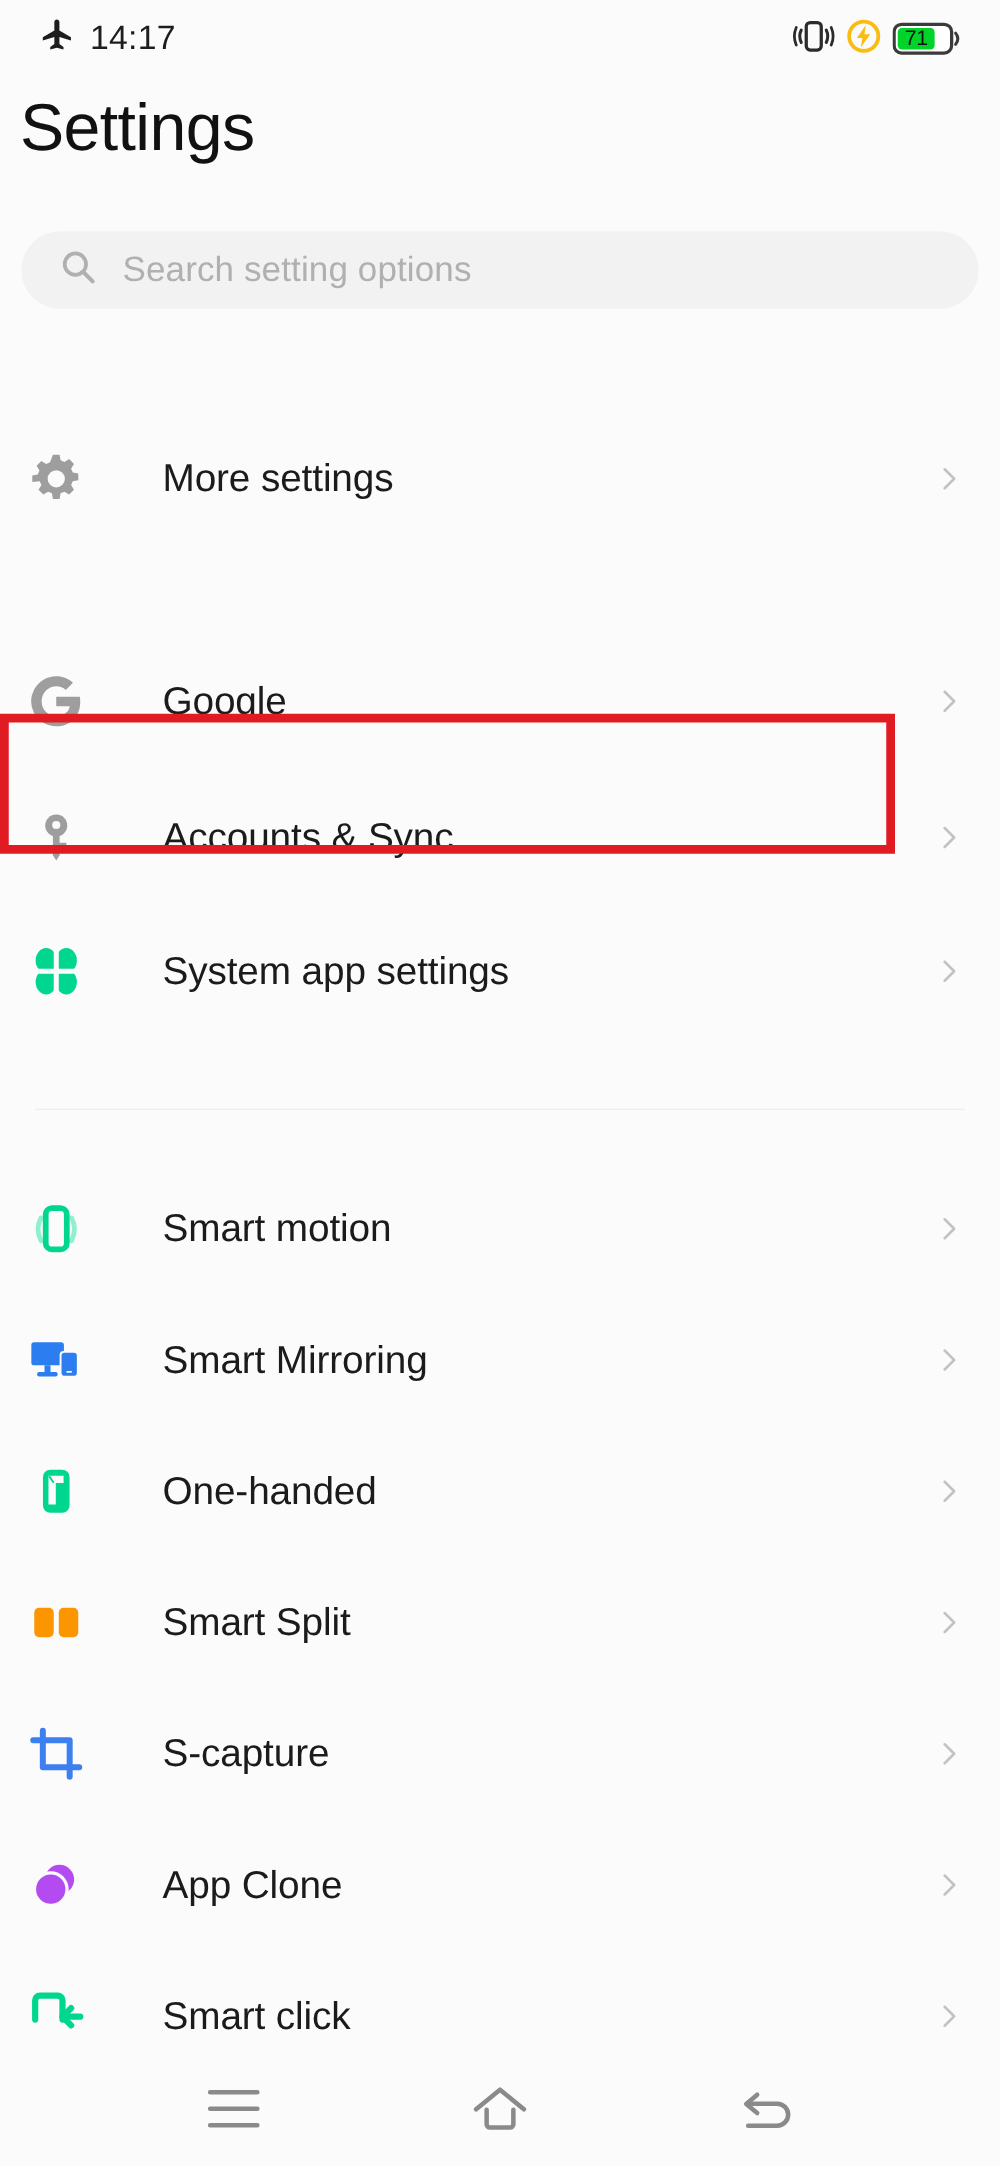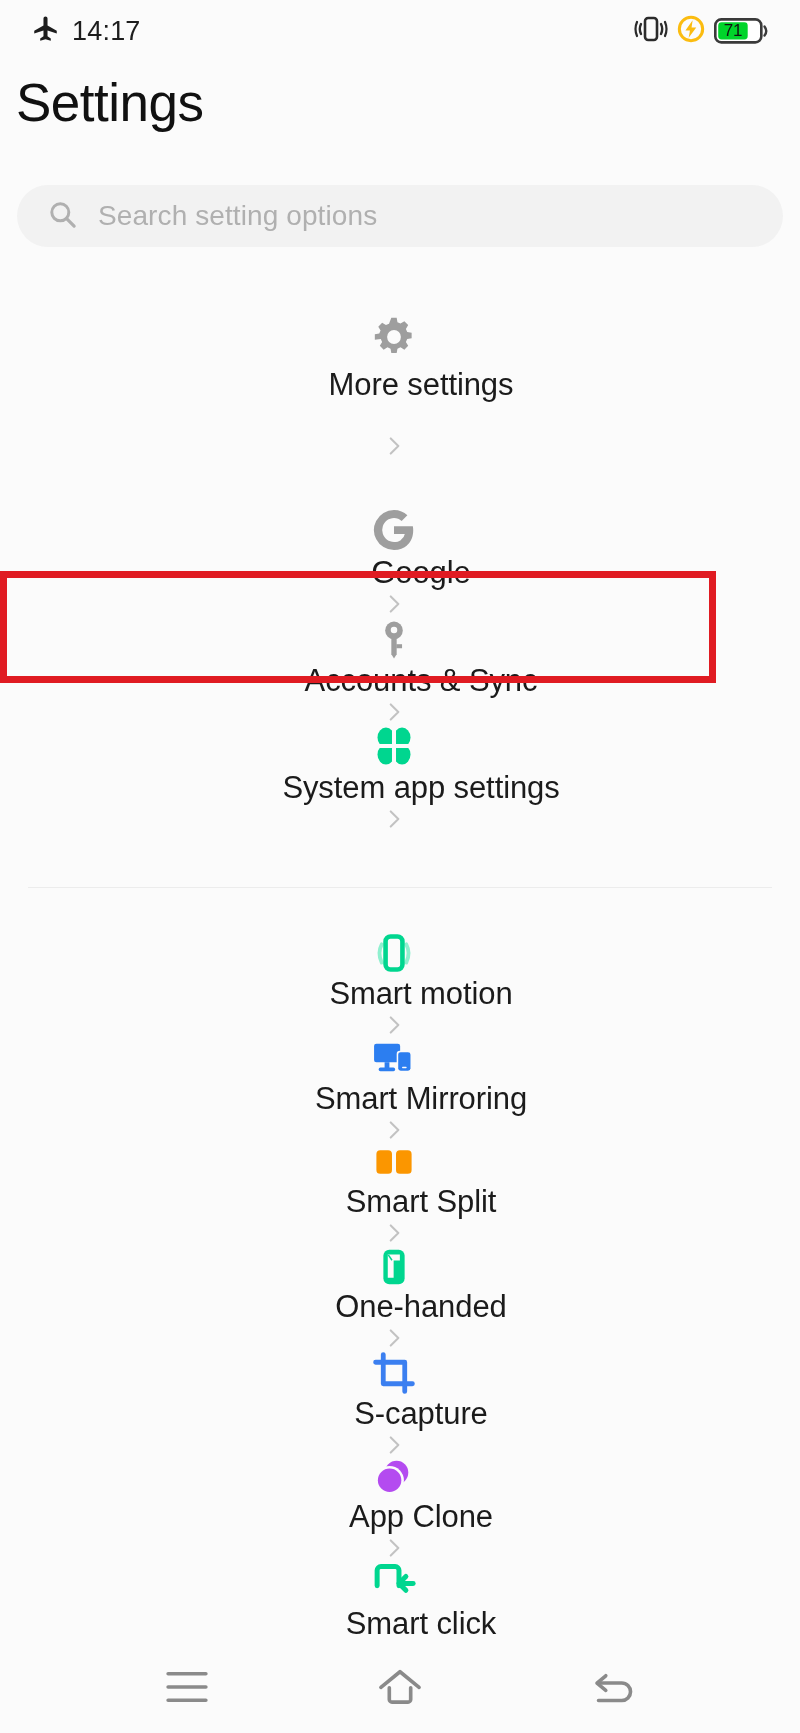--- a/index.html
+++ b/index.html
@@ -43,21 +43,21 @@
   .search-placeholder {
     font-size:28px; color:#b0b0b0; letter-spacing:.1px;
   }
 
   
   .list { position:absolute; top:283px; left:0; right:0; bottom:93px; overflow:hidden; }
   .row {
     position:relative;
     display:flex; align-items:center;
     height:105px;
-    padding-left:15px; padding-right:28px;flex-direction:column;
+    padding-left:15px; padding-right:28px;
   }
   .row .icon-slot {
     width:60px; min-width:60px; height:60px;
     display:flex; align-items:center; justify-content:center;
   }
   .row .row-label {
     flex:1; margin-left:55px;
     font-size:31px; color:#1b1b1b; letter-spacing:-.1px; white-space:nowrap;
   }
   .chev { width:26px; height:26px; opacity:.95; }
@@ -252,41 +252,41 @@
       <span class="chev">
         <svg width="26" height="26" viewBox="0 0 24 24">
             <path d="M9 5l7 7-7 7" fill="none" stroke="#c0c0c0" stroke-width="1.9" stroke-linecap="round" stroke-linejoin="round"></path>
           </svg>
       </span>
     </div>
 
     <div class="row">
       <div class="icon-slot">
         <svg width="44" height="44" viewBox="0 0 24 24">
-          <rect x="2.4" y="5.6" width="8.5" height="12.8" rx="2.1" fill="#fb9600"></rect>
-          <rect x="13.1" y="5.6" width="8.5" height="12.8" rx="2.1" fill="#fb9600"></rect>
-        </svg>
-      </div>
-      <div class="row-label">Smart Split</div>
-      <span class="chev">
-        <svg width="26" height="26" viewBox="0 0 24 24">
-            <path d="M9 5l7 7-7 7" fill="none" stroke="#c0c0c0" stroke-width="1.9" stroke-linecap="round" stroke-linejoin="round"></path>
-          </svg>
-      </span>
-    </div>
-
-    <div class="row">
-      <div class="icon-slot">
-        <svg width="44" height="44" viewBox="0 0 24 24">
           <rect x="6.2" y="2.6" width="11.6" height="18.8" rx="3.2" fill="#00d68f"></rect>
           <path d="M8.6 5.2h6.6v3.2h-3.4v9.4H8.6z" fill="#fbfbfb"></path>
           <path d="M8.9 5.4 10.9 8.3" stroke="#00d68f" stroke-width=".8"></path>
         </svg>
       </div>
       <div class="row-label">One-handed</div>
+      <span class="chev">
+        <svg width="26" height="26" viewBox="0 0 24 24">
+            <path d="M9 5l7 7-7 7" fill="none" stroke="#c0c0c0" stroke-width="1.9" stroke-linecap="round" stroke-linejoin="round"></path>
+          </svg>
+      </span>
+    </div>
+
+    <div class="row">
+      <div class="icon-slot">
+        <svg width="44" height="44" viewBox="0 0 24 24">
+          <rect x="2.4" y="5.6" width="8.5" height="12.8" rx="2.1" fill="#fb9600"></rect>
+          <rect x="13.1" y="5.6" width="8.5" height="12.8" rx="2.1" fill="#fb9600"></rect>
+        </svg>
+      </div>
+      <div class="row-label">Smart Split</div>
       <span class="chev">
         <svg width="26" height="26" viewBox="0 0 24 24">
             <path d="M9 5l7 7-7 7" fill="none" stroke="#c0c0c0" stroke-width="1.9" stroke-linecap="round" stroke-linejoin="round"></path>
           </svg>
       </span>
     </div>
 
     <div class="row">
       <div class="icon-slot">
         <svg width="46" height="46" viewBox="0 0 24 24">

